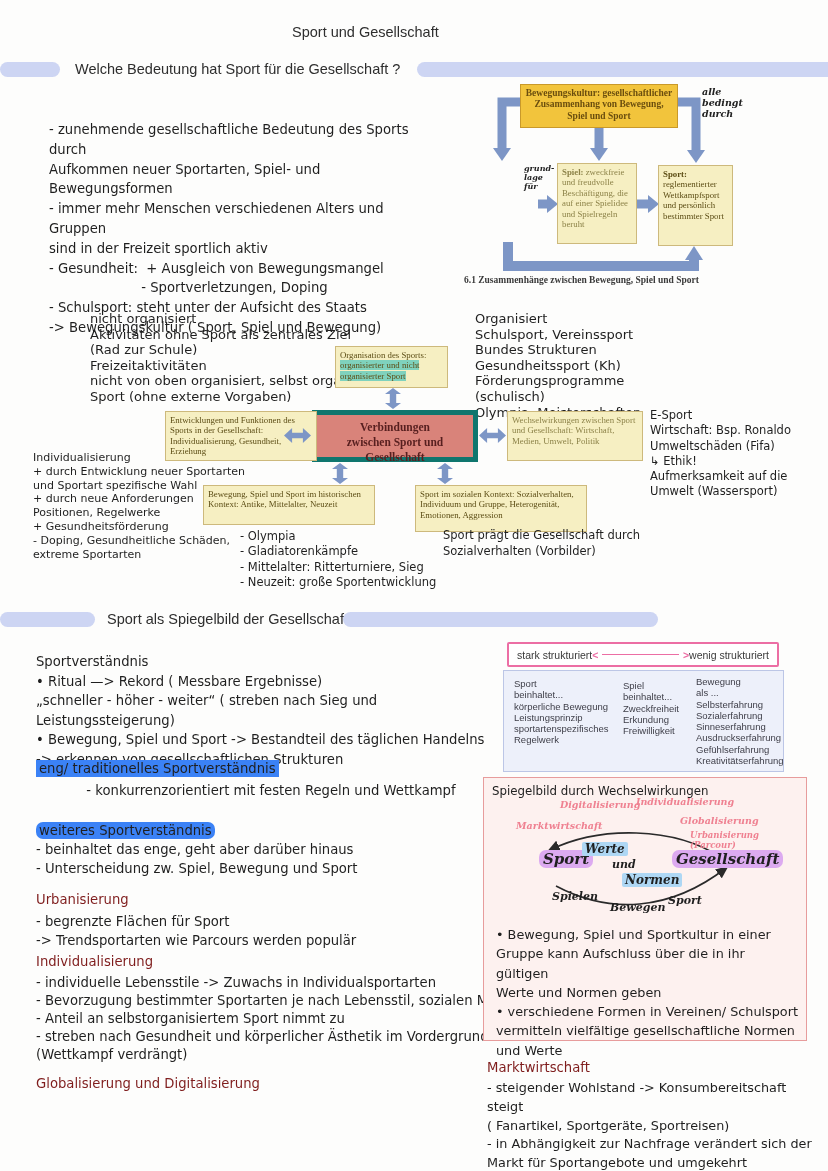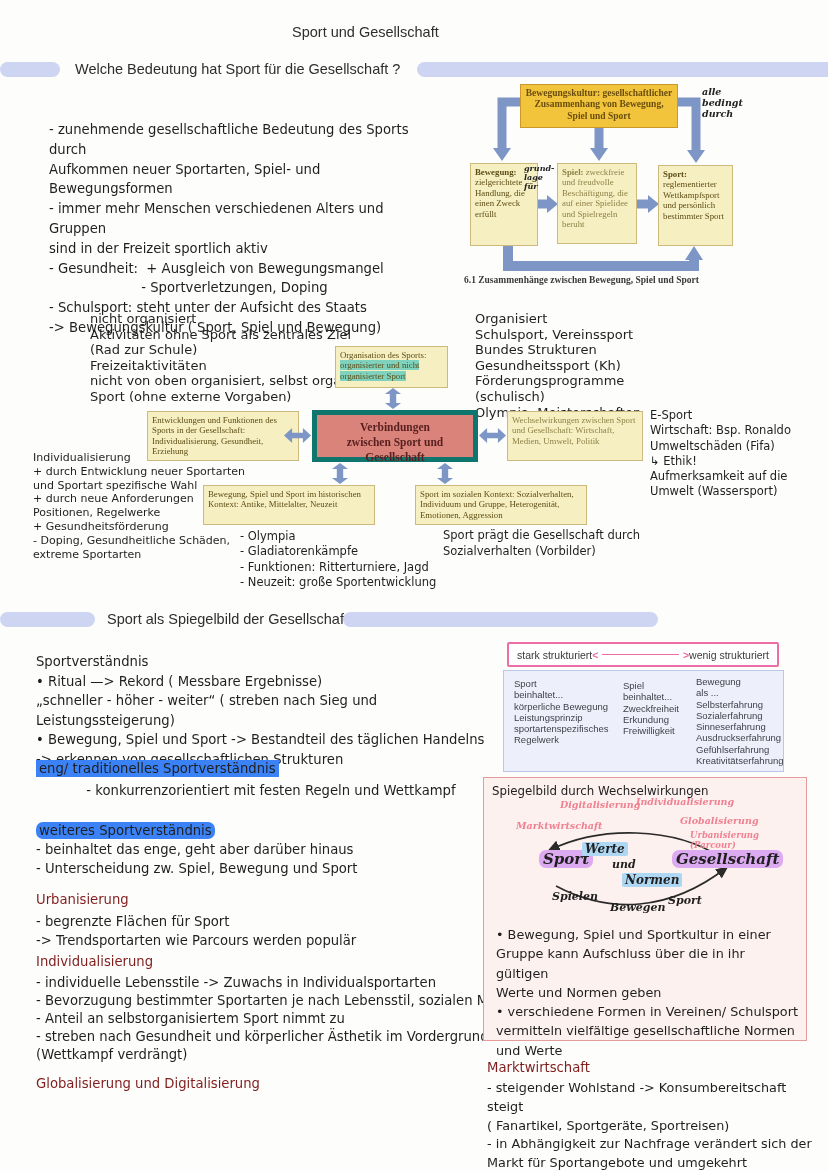--- a/index.html
+++ b/index.html
@@ -77,24 +77,20 @@
         <path d="M46 160 V184 H232 V177" stroke-width="10" fill="none"></path>
         <polygon points="223,178 241,178 232,164" stroke="none"></polygon>
       </g>
     </svg>
     <div class="abs obox" style="left:58px;top:2px;width:158px;height:44px;">Bewegungskultur: gesellschaftlicher Zusammenhang von Bewegung, Spiel und Sport</div>
     <div class="abs script lines" style="left:240px;top:4px;font-size:9.5px;line-height:11px;font-weight:bold;color:#222;">
         <div class="ln">alle</div>
         <div class="ln">bedingt</div>
         <div class="ln">durch</div>
       </div>
-    <div class="abs ybox" style="left:8px;top:81px;width:68px;height:83px;">
-      <b>Bewegung:</b>
-      <span>zielgerichtete Handlung, die einen Zweck erfüllt</span>
-    </div>
     <div class="abs ybox" style="left:95px;top:81px;width:80px;height:81px;color:#8d8349;">
       <b>Spiel:</b>
       <span>zweckfreie und freudvolle Beschäftigung, die auf einer Spielidee und Spielregeln beruht</span>
     </div>
     <div class="abs ybox" style="left:196px;top:83px;width:75px;height:81px;">
       <b>Sport:</b>
       <span>reglementierter Wettkampfsport und persönlich bestimmter Sport</span>
     </div>
     <div class="abs script lines" style="left:62px;top:82px;font-size:8px;line-height:9px;font-weight:bold;color:#222;z-index:4;">
         <div class="ln">grund-</div>
@@ -125,45 +121,45 @@
     <span>Organisation des Sports:</span>
     <span class="hl-teal">organisierter und nicht organisierter Sport</span>
   </div>
 
   <div class="abs rbox lines" style="left:312px;top:410px;width:166px;height:52px;">
       <div class="ln">Verbindungen</div>
       <div class="ln">zwischen Sport und</div>
       <div class="ln">Gesellschaft</div>
     </div>
 
-  <div class="abs ybox" style="left:147px;top:411px;width:152px;height:50px;">Entwicklungen und Funktionen des Sports in der Gesellschaft: Individualisierung, Gesundheit, Erziehung</div>
+  <div class="abs ybox" style="left:165px;top:411px;width:152px;height:50px;">Entwicklungen und Funktionen des Sports in der Gesellschaft: Individualisierung, Gesundheit, Erziehung</div>
   <div class="abs ybox" style="left:507px;top:411px;width:136px;height:50px;color:#8d8349;">Wechselwirkungen zwischen Sport und Gesellschaft: Wirtschaft, Medien, Umwelt, Politik</div>
   <div class="abs ybox" style="left:203px;top:485px;width:172px;height:40px;">Bewegung, Spiel und Sport im historischen Kontext: Antike, Mittelalter, Neuzeit</div>
-  <div class="abs ybox" style="left:415px;top:485px;width:172px;height:40px;">Sport im sozialen Kontext: Sozialverhalten, Individuum und Gruppe, Heterogenität, Emotionen, Aggression</div>
+  <div class="abs ybox" style="left:415px;top:485px;width:172px;height:47px;">Sport im sozialen Kontext: Sozialverhalten, Individuum und Gruppe, Heterogenität, Emotionen, Aggression</div>
 
   <div class="abs arr arr-v" style="left:385px;top:388px;width:16px;height:21px;"></div>
   <div class="abs arr arr-h" style="left:284px;top:428px;width:27px;height:15px;"></div>
   <div class="abs arr arr-h" style="left:479px;top:428px;width:27px;height:15px;"></div>
   <div class="abs arr arr-v" style="left:332px;top:463px;width:16px;height:21px;"></div>
   <div class="abs arr arr-v" style="left:437px;top:463px;width:16px;height:21px;"></div>
 
   <div class="abs lines" style="left:33px;top:451px;width:230px;font-size:11px;line-height:13.8px;">
       <div class="ln">Individualisierung</div>
       <div class="ln">+ durch Entwicklung neuer Sportarten</div>
       <div class="ln">und Sportart spezifische Wahl</div>
       <div class="ln">+ durch neue Anforderungen</div>
       <div class="ln">Positionen, Regelwerke</div>
       <div class="ln">+ Gesundheitsförderung</div>
       <div class="ln">- Doping, Gesundheitliche Schäden,</div>
       <div class="ln">extreme Sportarten</div>
     </div>
   <div class="abs lines" style="left:240px;top:529px;width:200px;font-size:11.5px;line-height:15.3px;">
       <div class="ln">- Olympia</div>
       <div class="ln">- Gladiatorenkämpfe</div>
-      <div class="ln">- Funktionen: Ritterturniere, Jagd</div>
+      <div class="ln">- Mittelalter: Ritterturniere, Sieg</div>
       <div class="ln">- Neuzeit: große Sportentwicklung</div>
     </div>
   <div class="abs lines" style="left:443px;top:527px;width:210px;font-size:11.5px;line-height:16px;">
       <div class="ln">Sport prägt die Gesellschaft durch</div>
       <div class="ln">Sozialverhalten (Vorbilder)</div>
     </div>
   <div class="abs lines" style="left:650px;top:408px;width:175px;font-size:11.5px;line-height:15.3px;">
       <div class="ln">E-Sport</div>
       <div class="ln">Wirtschaft: Bsp. Ronaldo</div>
       <div class="ln">Umweltschäden (Fifa)</div>

